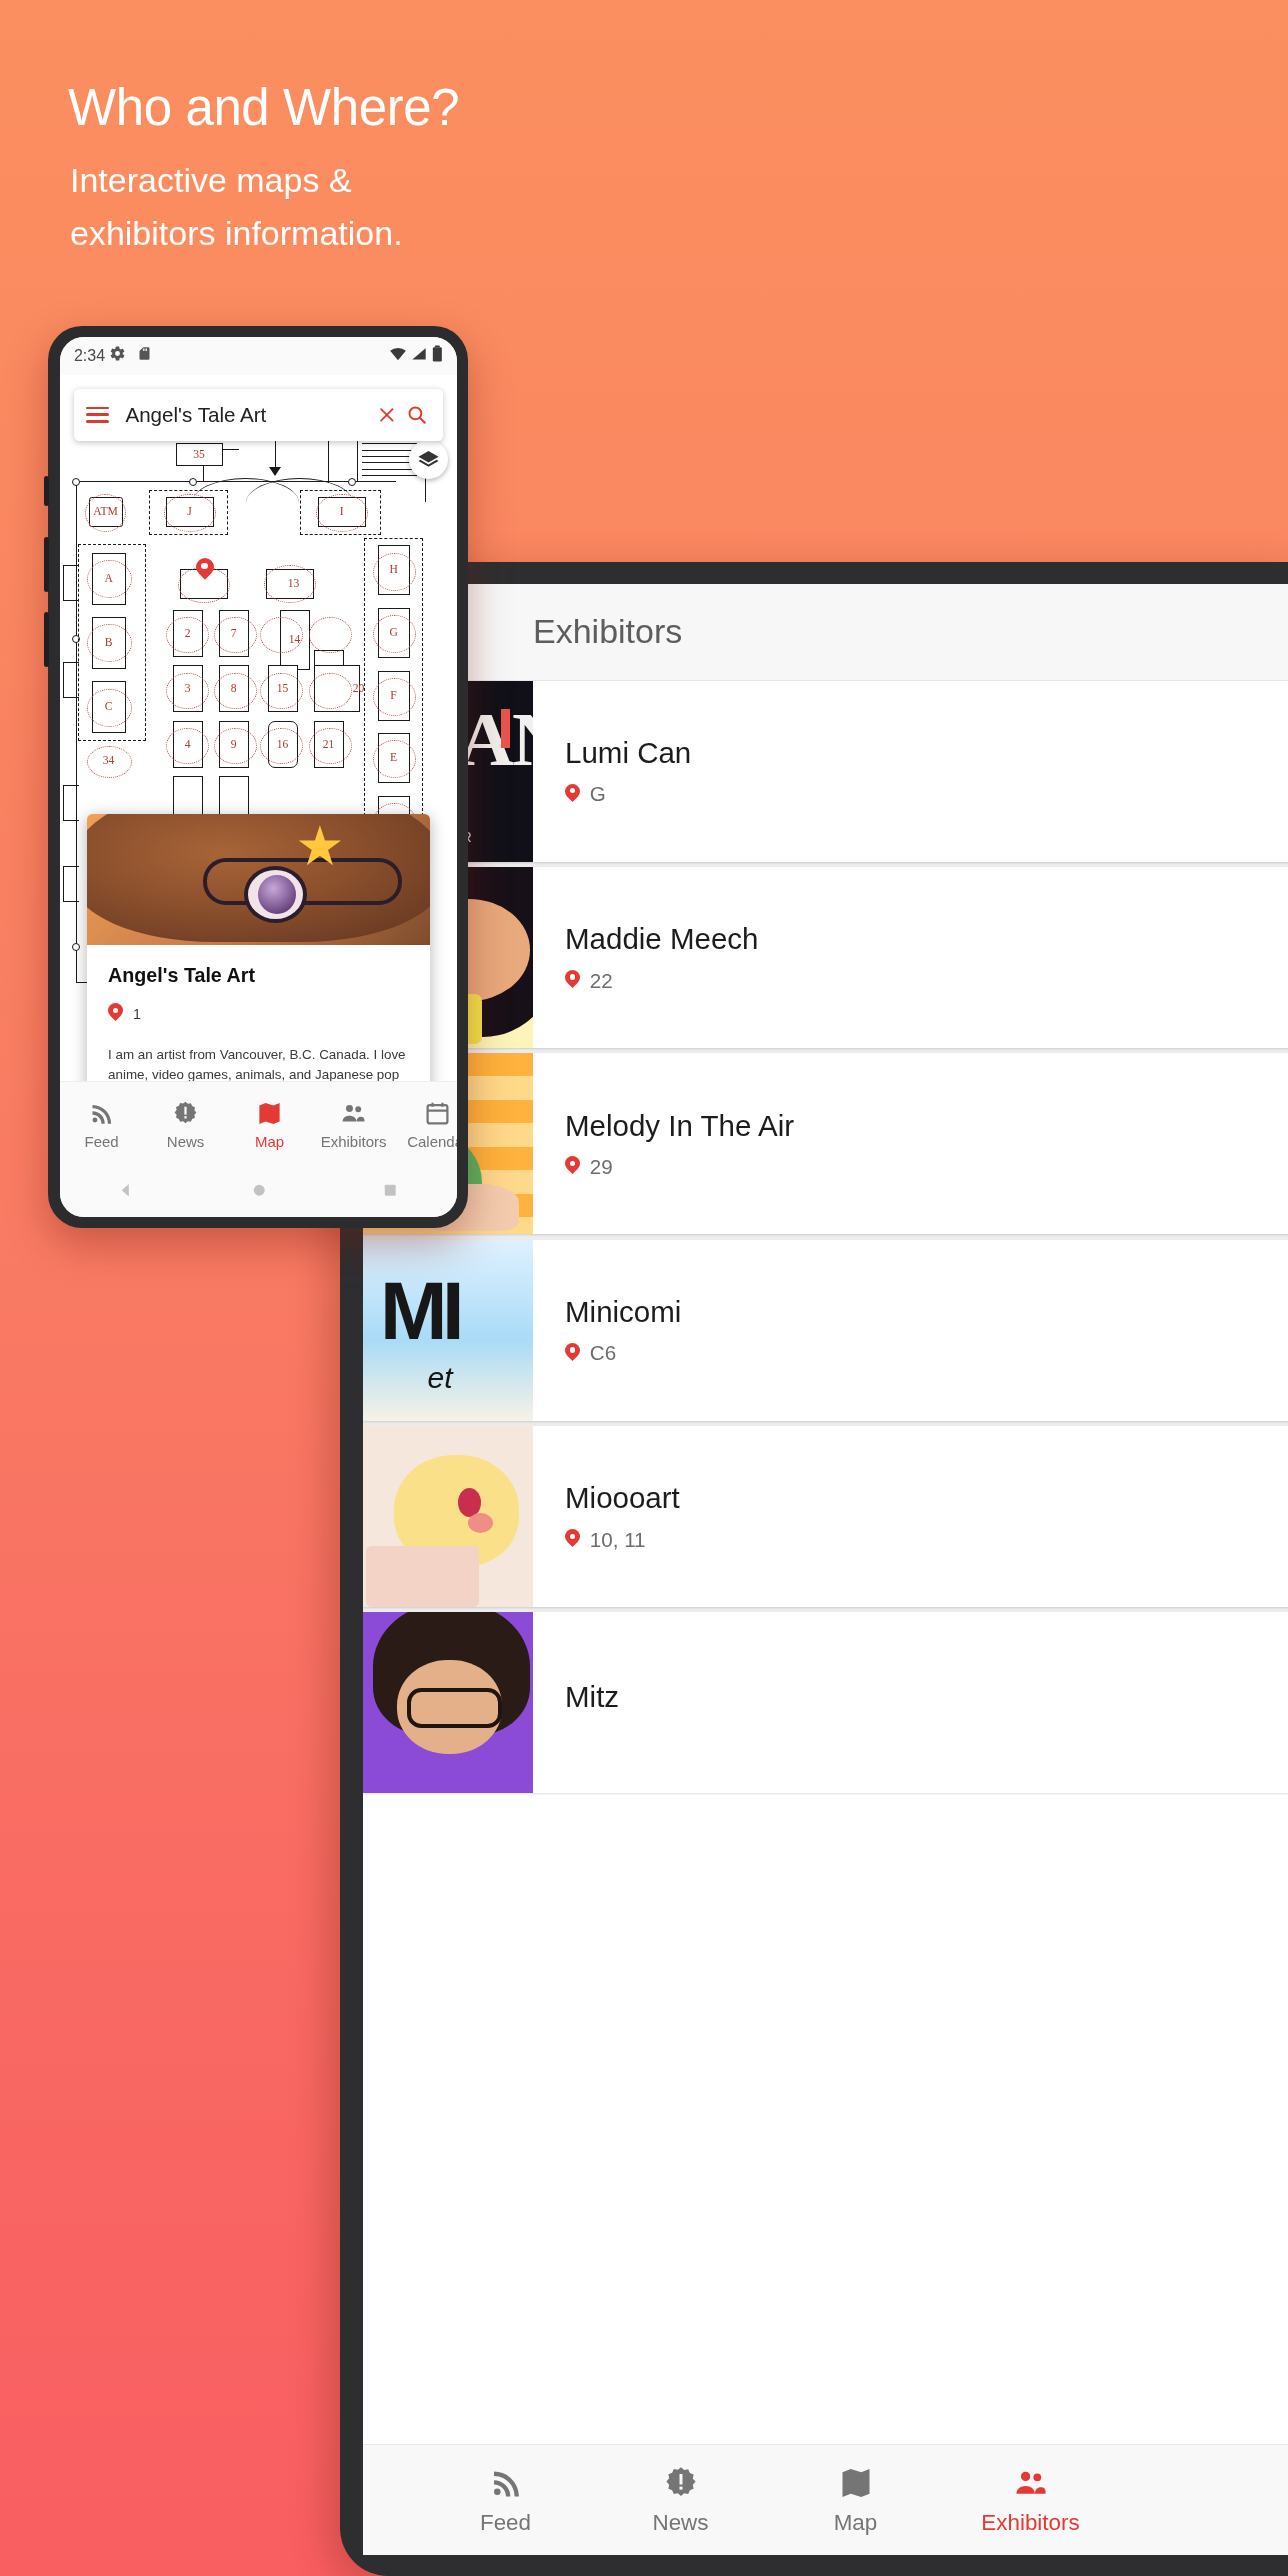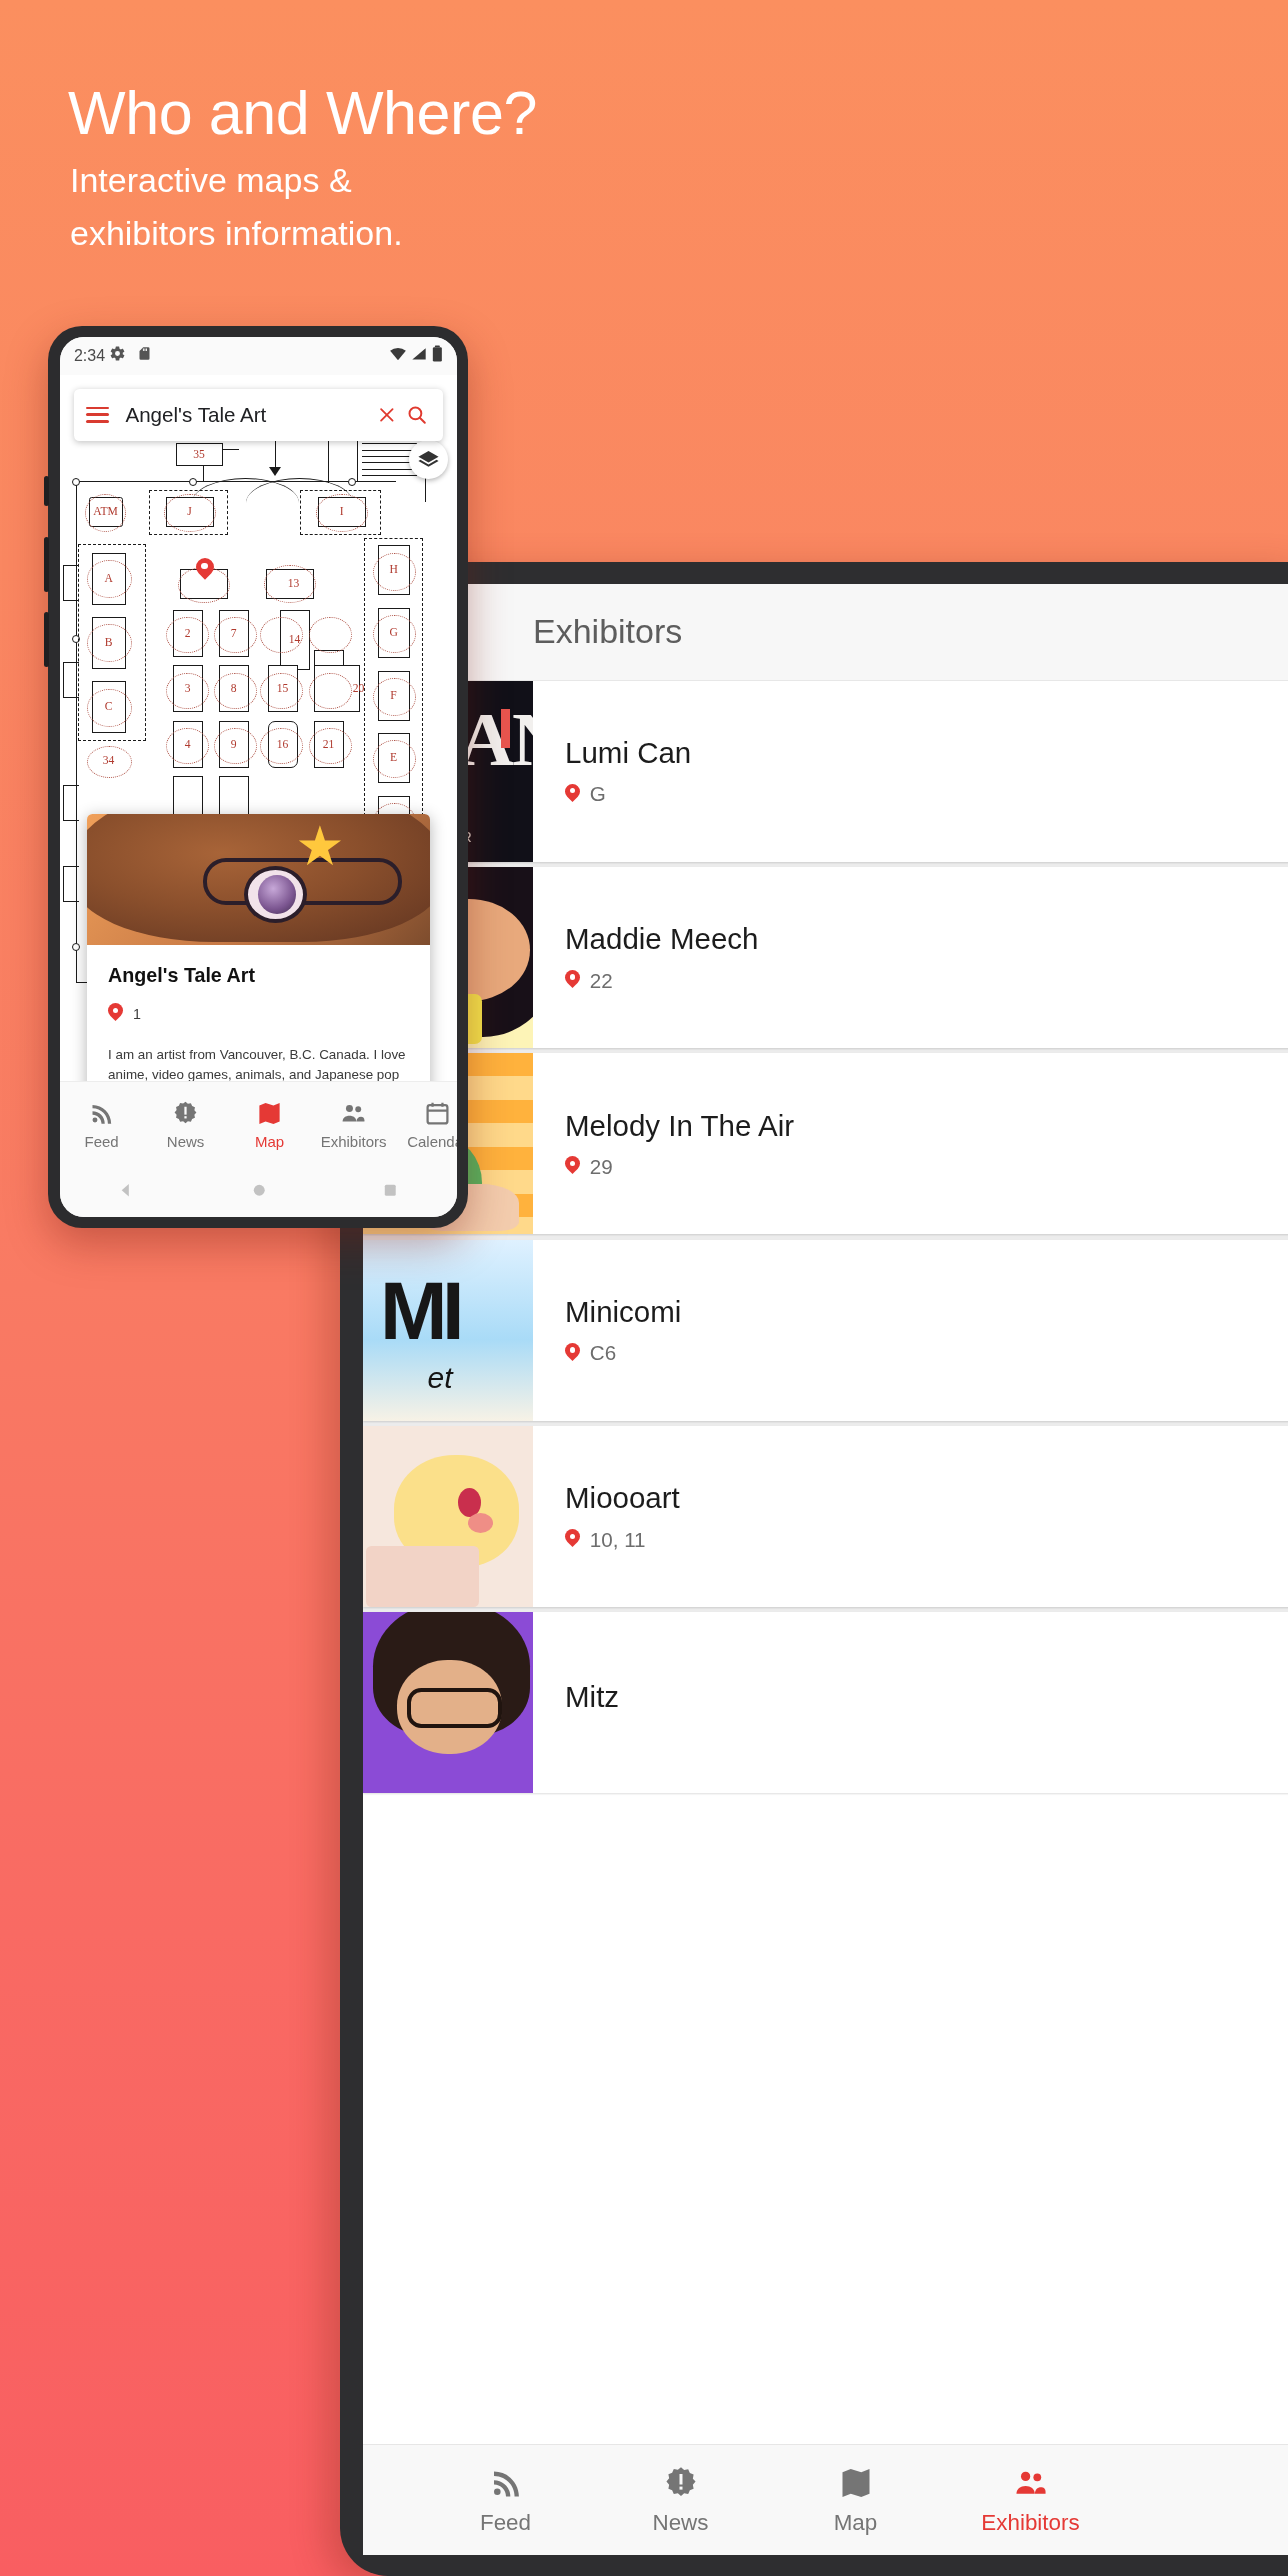--- a/index.html
+++ b/index.html
@@ -7,21 +7,21 @@
   body {
     font-family: "Liberation Sans", sans-serif;
     background: linear-gradient(180deg, #fb8f5f 0%, #fa8761 22%, #f97a63 50%, #f96a63 75%, #f95e61 100%);
     position: relative;
   }
 
   
   .headline {
     position: absolute;
     left: 68px; top: 82px;
-    font-size: 61px;
+    font-size: 51px;
     line-height: 1.02;
     color: #ffffff;
     font-weight: 400;
     letter-spacing: -0.4px;
     white-space: nowrap;
   }
   .subline {
     position: absolute;
     left: 70px;
     font-size: 34px;

